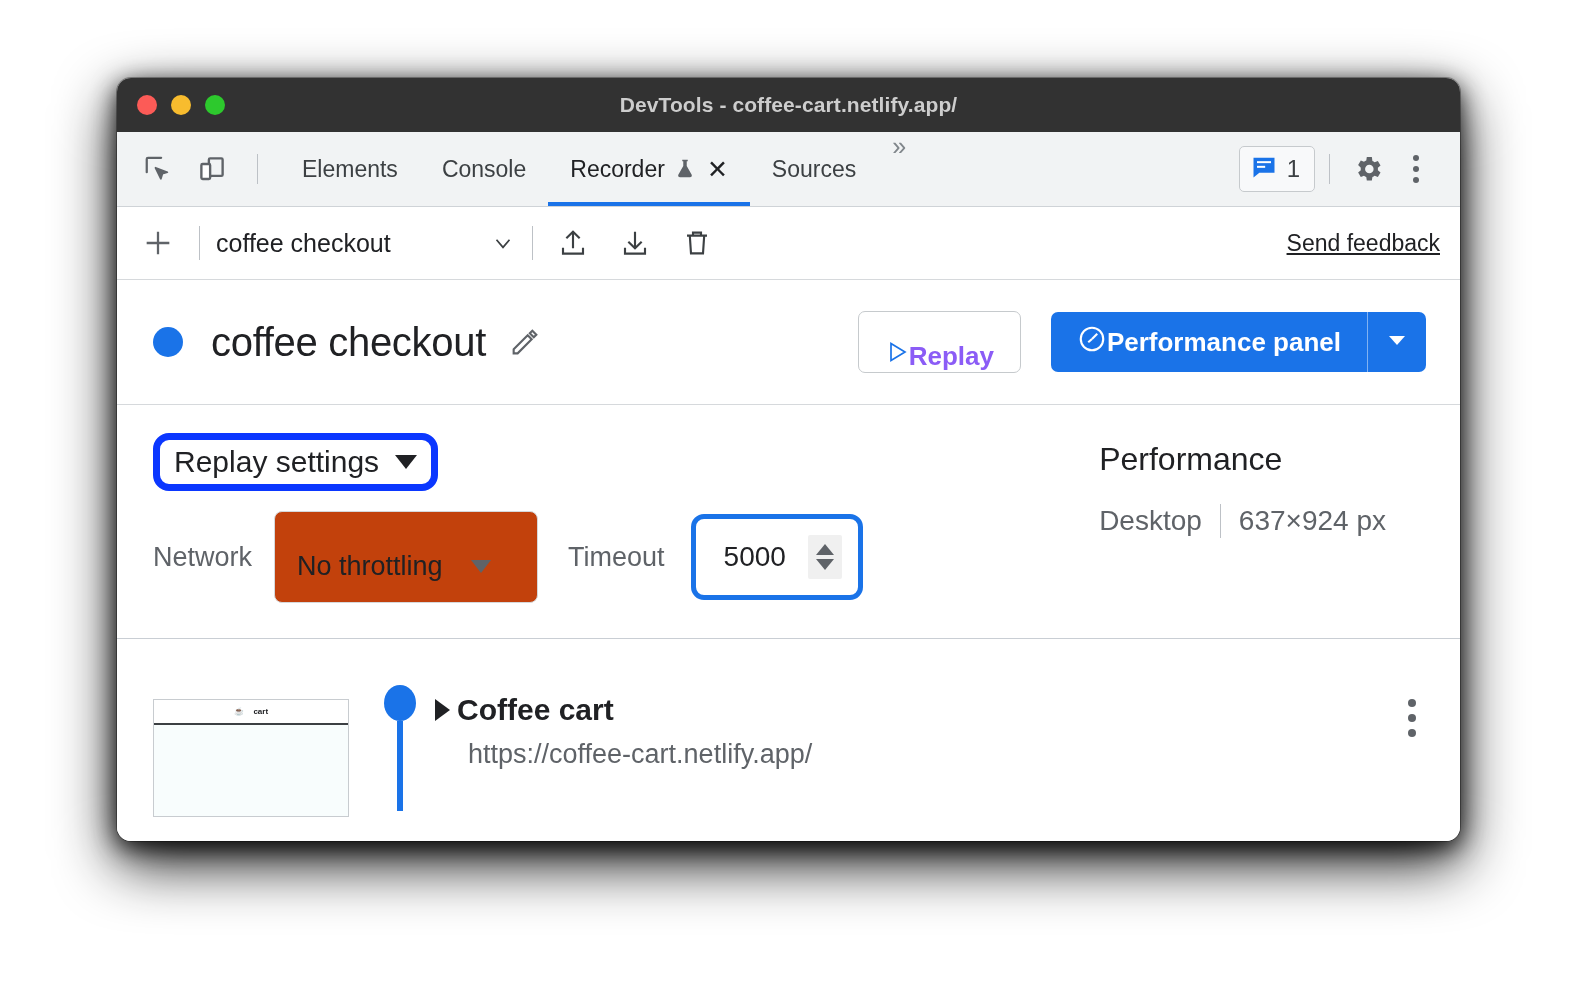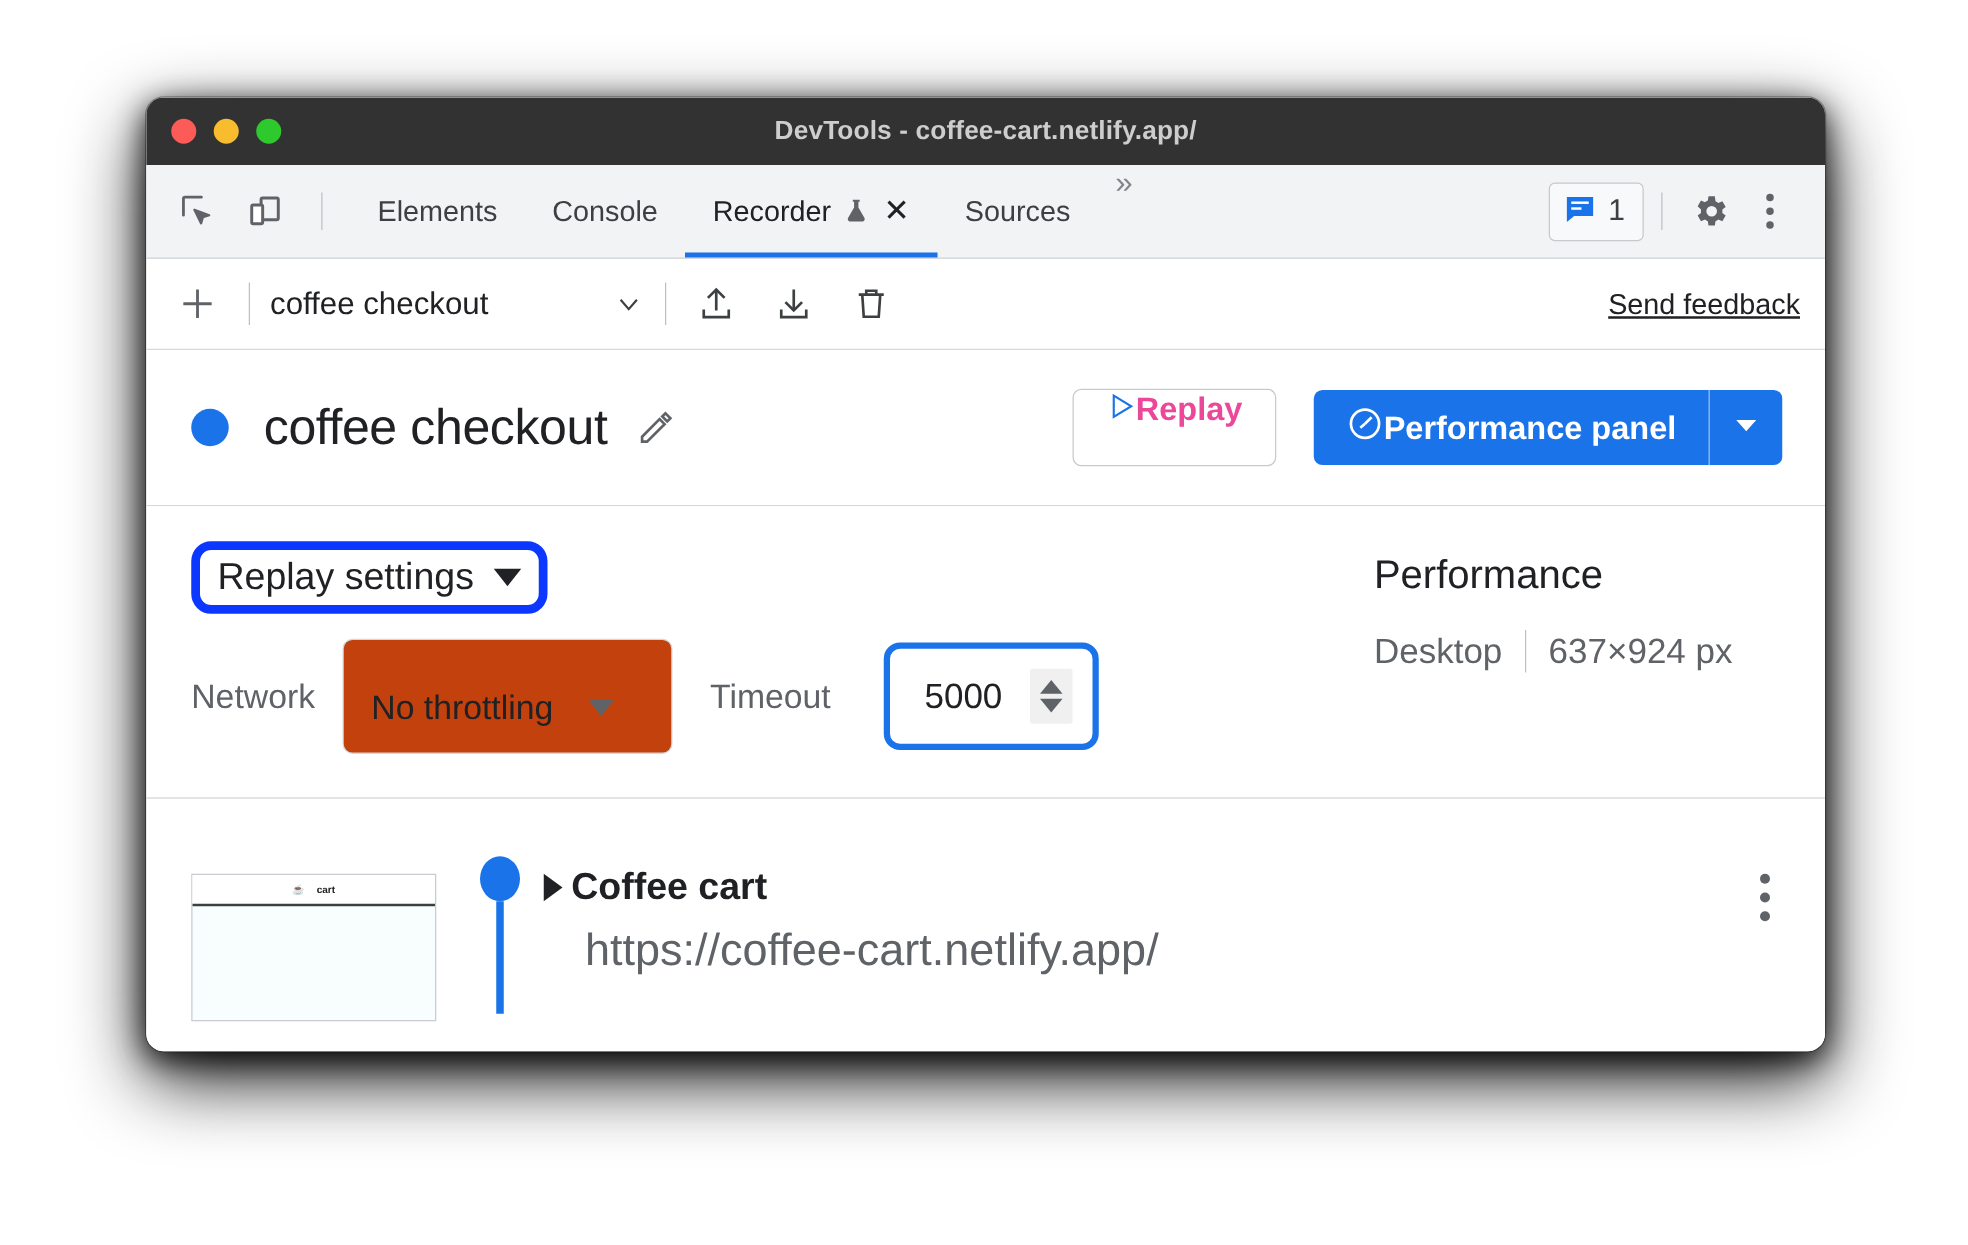--- a/index.html
+++ b/index.html
@@ -172,27 +172,27 @@
   }
   .rec-title {
     font-size: 40px;
     color: #202124;
     letter-spacing: -0.3px;
   }
   .pencil { margin-left: 22px; display:flex; align-items:center; }
   .hdr-actions { margin-left: auto; display: flex; align-items: center; gap: 30px; }
 
   .replay-btn {
-    display: flex; align-items: flex-start; gap: 0;
+    display: flex; align-items: flex-end; gap: 0;
     border: 1px solid #c6cacd;
     border-radius: 7px;
     height: 60px;
     padding: 0 26px;
     background: #fff;
-    color: #ec4899;
+    color: #8b5cf6;
     font-size: 26px;
     font-weight: bold;
   }
   .perf-group { display: flex; align-items: stretch; }
   .perf-btn {
     display:flex; align-items:center; 
     background: #1a73e8;
     color: #fff;
     font-size: 26px;
     font-weight: bold;
@@ -260,21 +260,21 @@
     margin-left: 28px;
     width: 0; height: 0;
     border-left: 10px solid transparent;
     border-right: 10px solid transparent;
     border-top: 13px solid #5f6368;
   }
   .timeout-wrap {
     border: 5px solid #1A73E8;
     border-radius: 13px;
     padding: 2px;
-    margin-left: 20px;
+    margin-left: 4px;
     text-align: right;
   }
   .timeout-field {
     display:flex; align-items:center;
     background: #fff;
     border-radius: 9px;
     height: 72px;
     padding: 0 14px 0 26px;
     min-width: 158px;
     box-sizing: border-box;
@@ -349,21 +349,21 @@
 
   .step-body { margin-left: 6px; padding-top: 8px; flex: 1; }
   .step-head { display: flex; align-items: center; gap: 7px; }
   .tri-right {
     width:0;height:0;
     border-top: 11px solid transparent;
     border-bottom: 11px solid transparent;
     border-left: 15px solid #202124;
   }
   .step-title { font-size: 30px; font-weight: bold; color: #202124; }
-  .step-url { font-size: 36px; color: #5f6368; margin-top: 12px; margin-left: 33px; }
+  .step-url { font-size: 27px; color: #5f6368; margin-top: 12px; margin-left: 33px; }
 
   .step-kebab {
     margin-left: auto;
     margin-right: 44px;
     padding-top: 14px;
     display: flex; flex-direction: column; gap: 7px; align-items: center;
   }
   .step-kebab i { width: 8px; height: 8px; border-radius: 50%; background: #5f6368; display:block; }
 </style>
 </head>

